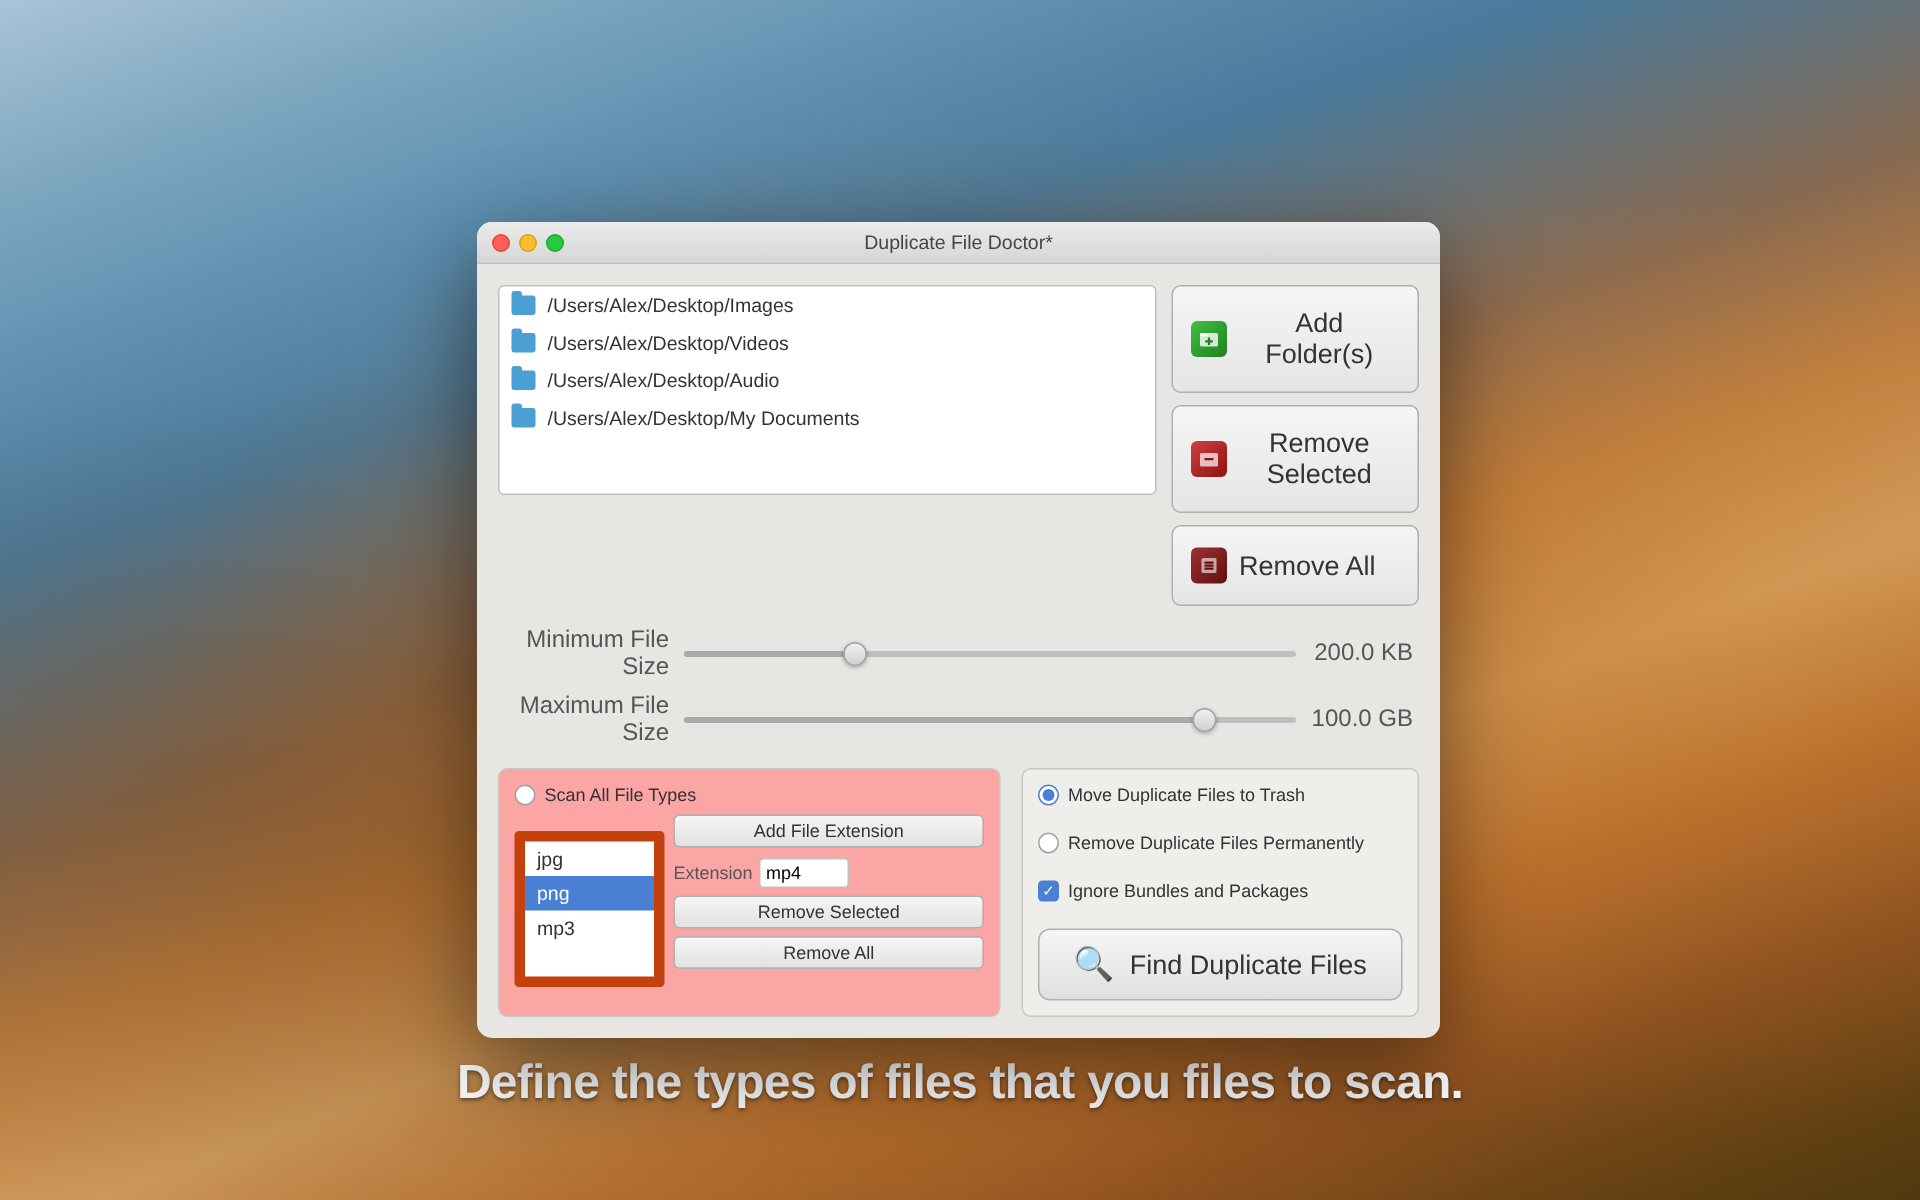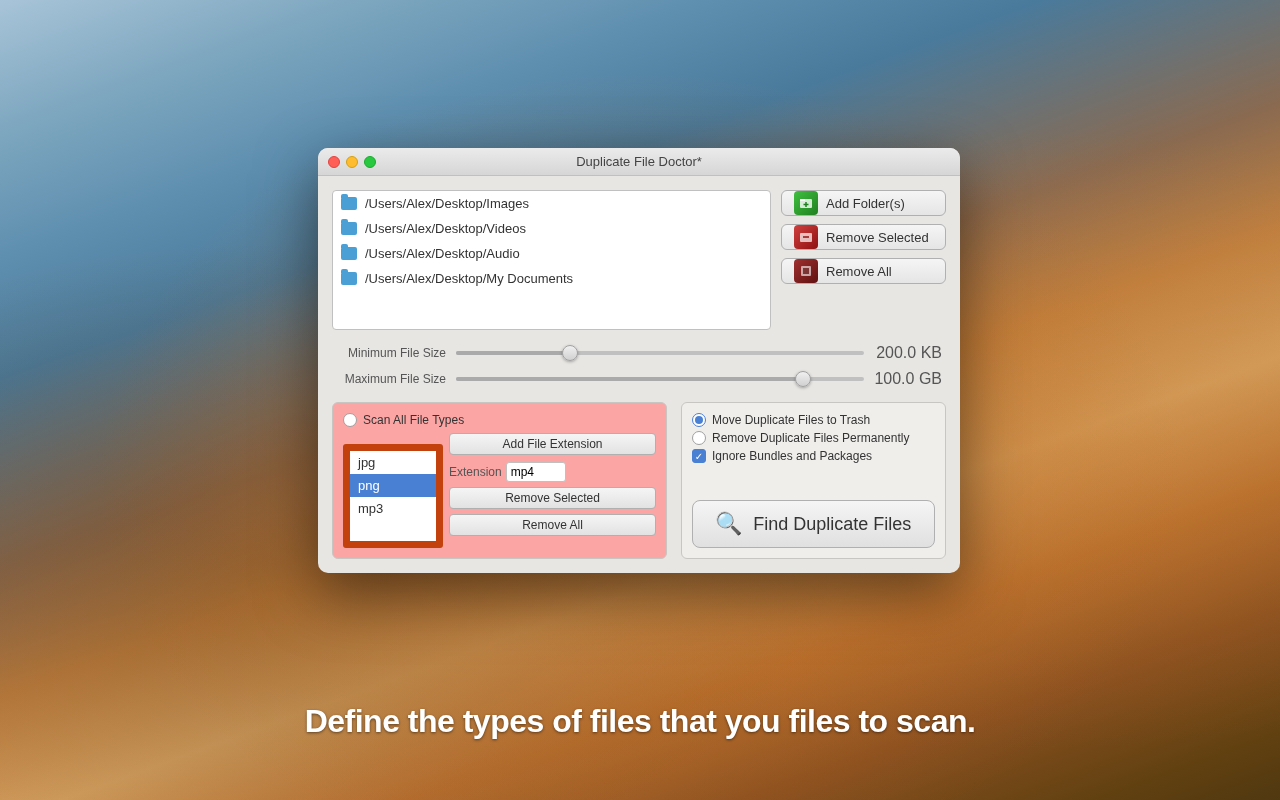--- a/index.html
+++ b/index.html
@@ -153,26 +153,26 @@
       display: flex;
       flex-direction: column;
       gap: 8px;
       width: 165px;
     }
 
     .btn-action {
       display: flex;
       align-items: center;
       gap: 8px;
-      padding: 0 12px;
+      padding: 14px 12px;
       border-radius: 6px;
       border: 1px solid #b0b0b0;
       background: linear-gradient(180deg, #f5f5f5 0%, #e5e5e5 100%);
       cursor: pointer;
-      font-size: 13px;
+      font-size: 18px;
       color: #333;
     }
 
     .btn-icon {
       width: 24px;
       height: 24px;
       border-radius: 4px;
       display: flex;
       align-items: center;
       justify-content: center;
@@ -190,21 +190,21 @@
     }
 
     .slider-row {
       display: flex;
       align-items: center;
       gap: 10px;
       margin-bottom: 8px;
     }
 
     .slider-label {
-      font-size: 12px;
+      font-size: 16px;
       color: #555;
       width: 110px;
       text-align: right;
       flex-shrink: 0;
     }
 
     .slider-track {
       flex: 1;
       height: 4px;
       background: linear-gradient(90deg, #c0c0c0 0%, #c0c0c0 100%);
@@ -255,21 +255,21 @@
     }
 
     .right-panel {
       width: 265px;
       background: #f0eeeb;
       border: 1px solid #c8c6c3;
       border-radius: 6px;
       padding: 10px;
       display: flex;
       flex-direction: column;
-      gap: 4px;
+      gap: 18px;
     }
 
     .radio-row {
       display: flex;
       align-items: center;
       gap: 6px;
       margin-bottom: 6px;
     }
 
     .radio-input {

